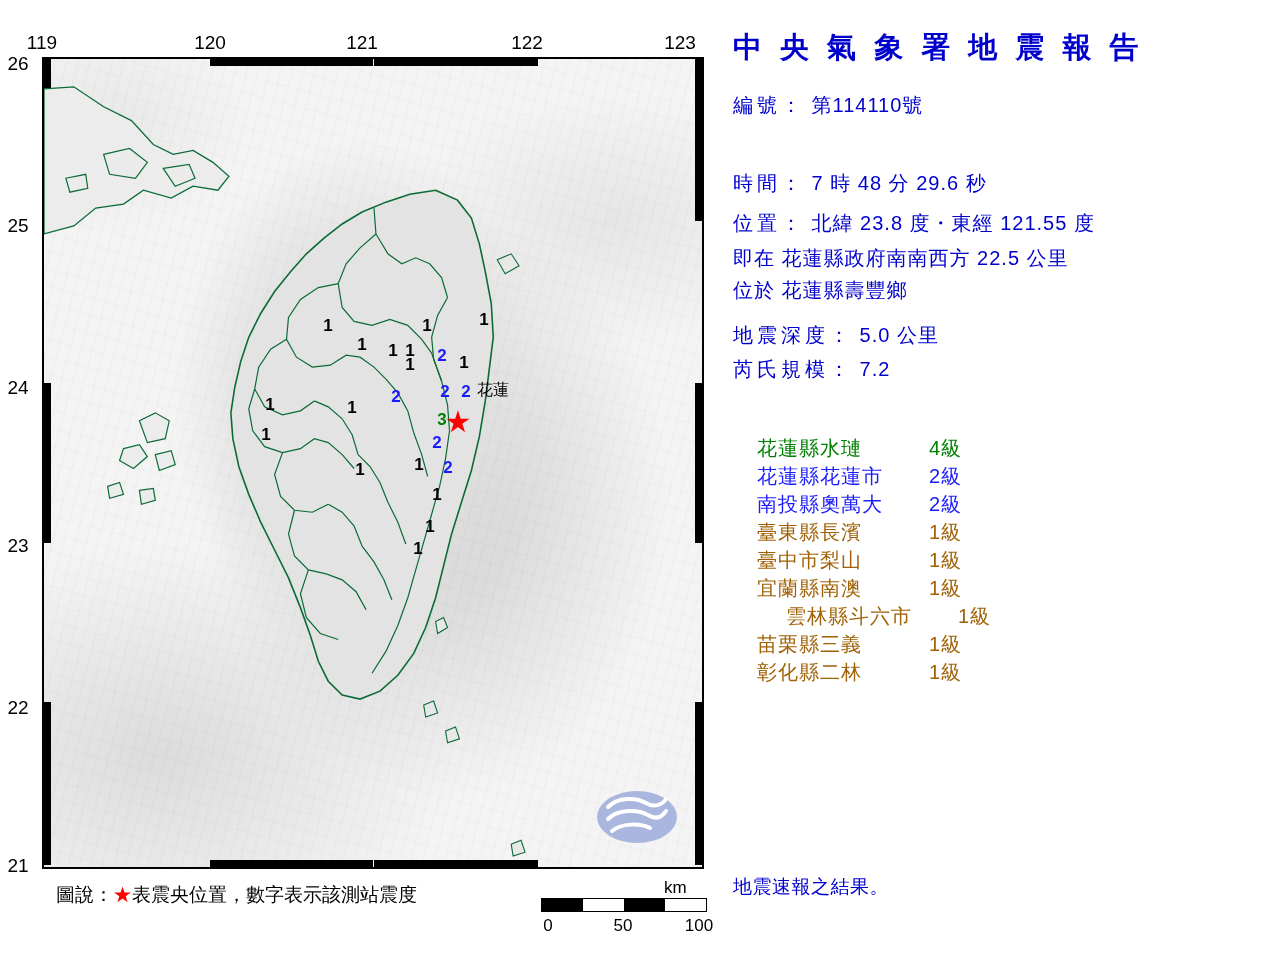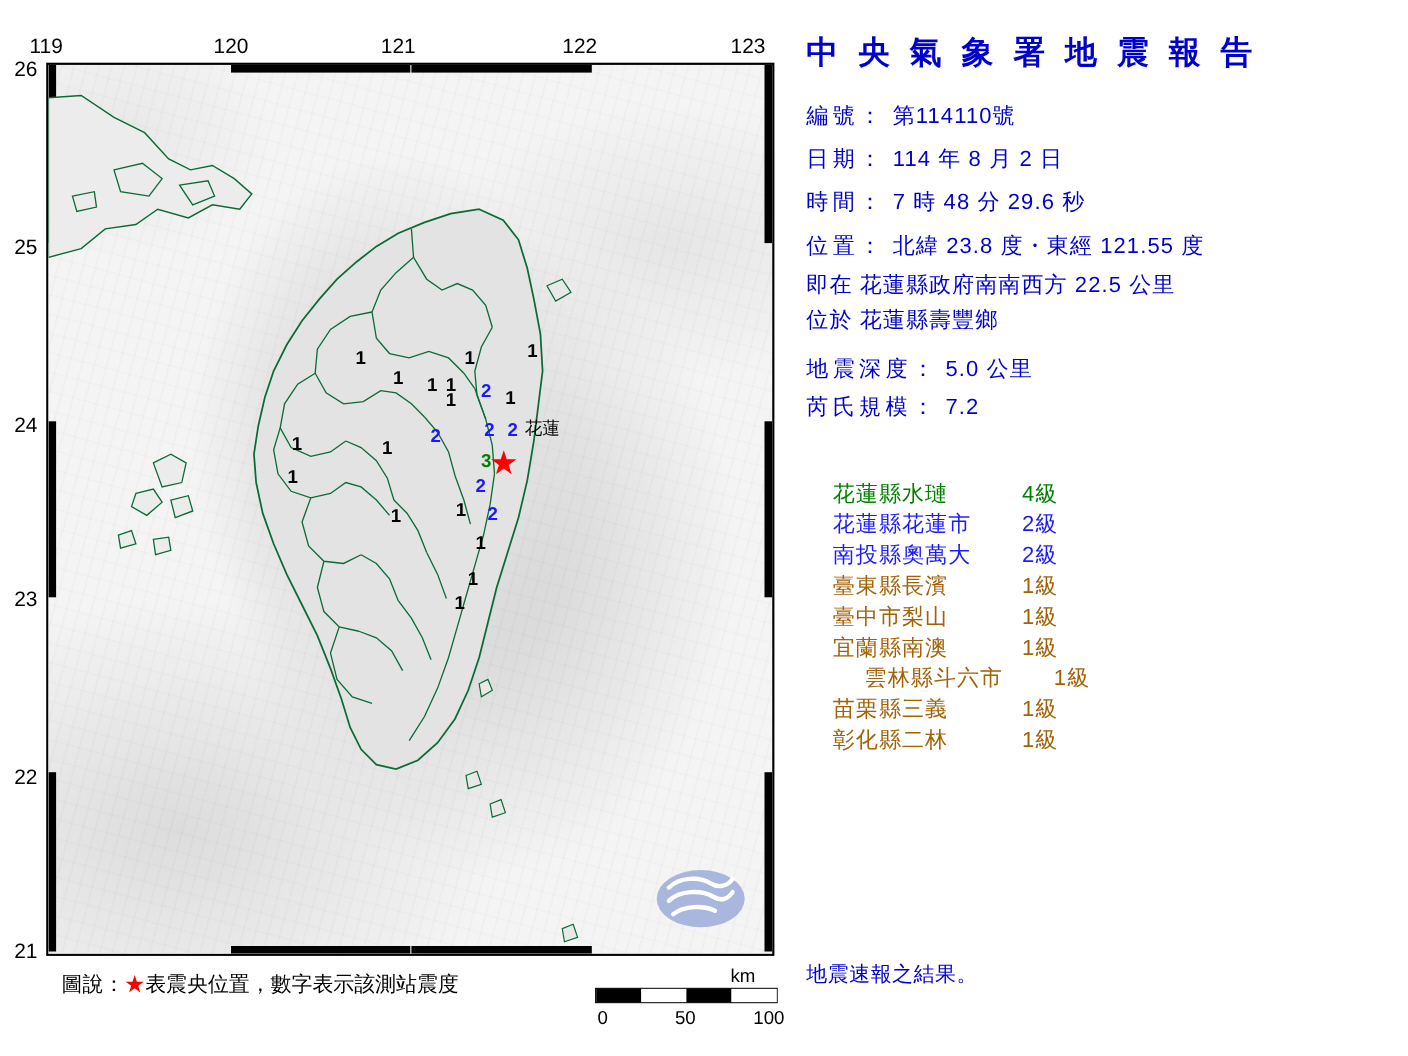--- a/index.html
+++ b/index.html
@@ -35,21 +35,21 @@
     font-size: 19px;
     color: #000;
     text-align: center;
     width: 60px;
   }
   
   .lat-label {
     position: absolute;
     font-size: 19px;
     color: #000;
-    text-align: right;
+    text-align: center;
     width: 32px;
   }
 
   
   #map-frame {
     position: absolute;
     left: 42px;
     top: 57px;
     width: 662px;
     height: 812px;
@@ -365,24 +365,20 @@
     <div class="sb-num" style="left:699px;">100</div>
   </div>
 
   <div id="report">
     <div id="report-title">中 央 氣 象 署 地 震 報 告</div>
 
     <div class="field" style="top:92px;">
       <span class="lab">編號：</span>
       <span>第114110號</span>
     </div>
-    <div class="field" style="top:131px;">
-      <span class="lab">日期：</span>
-      <span>114 年 8 月 2 日</span>
-    </div>
     <div class="field" style="top:170px;">
       <span class="lab">時間：</span>
       <span>7 時 48 分 29.6 秒</span>
     </div>
     <div class="field" style="top:210px;">
       <span class="lab">位置：</span>
       <span>北緯 23.8 度・東經 121.55 度</span>
     </div>
     <div class="field" style="top:245px;">
       <span>即在 花蓮縣政府南南西方 22.5 公里</span>

